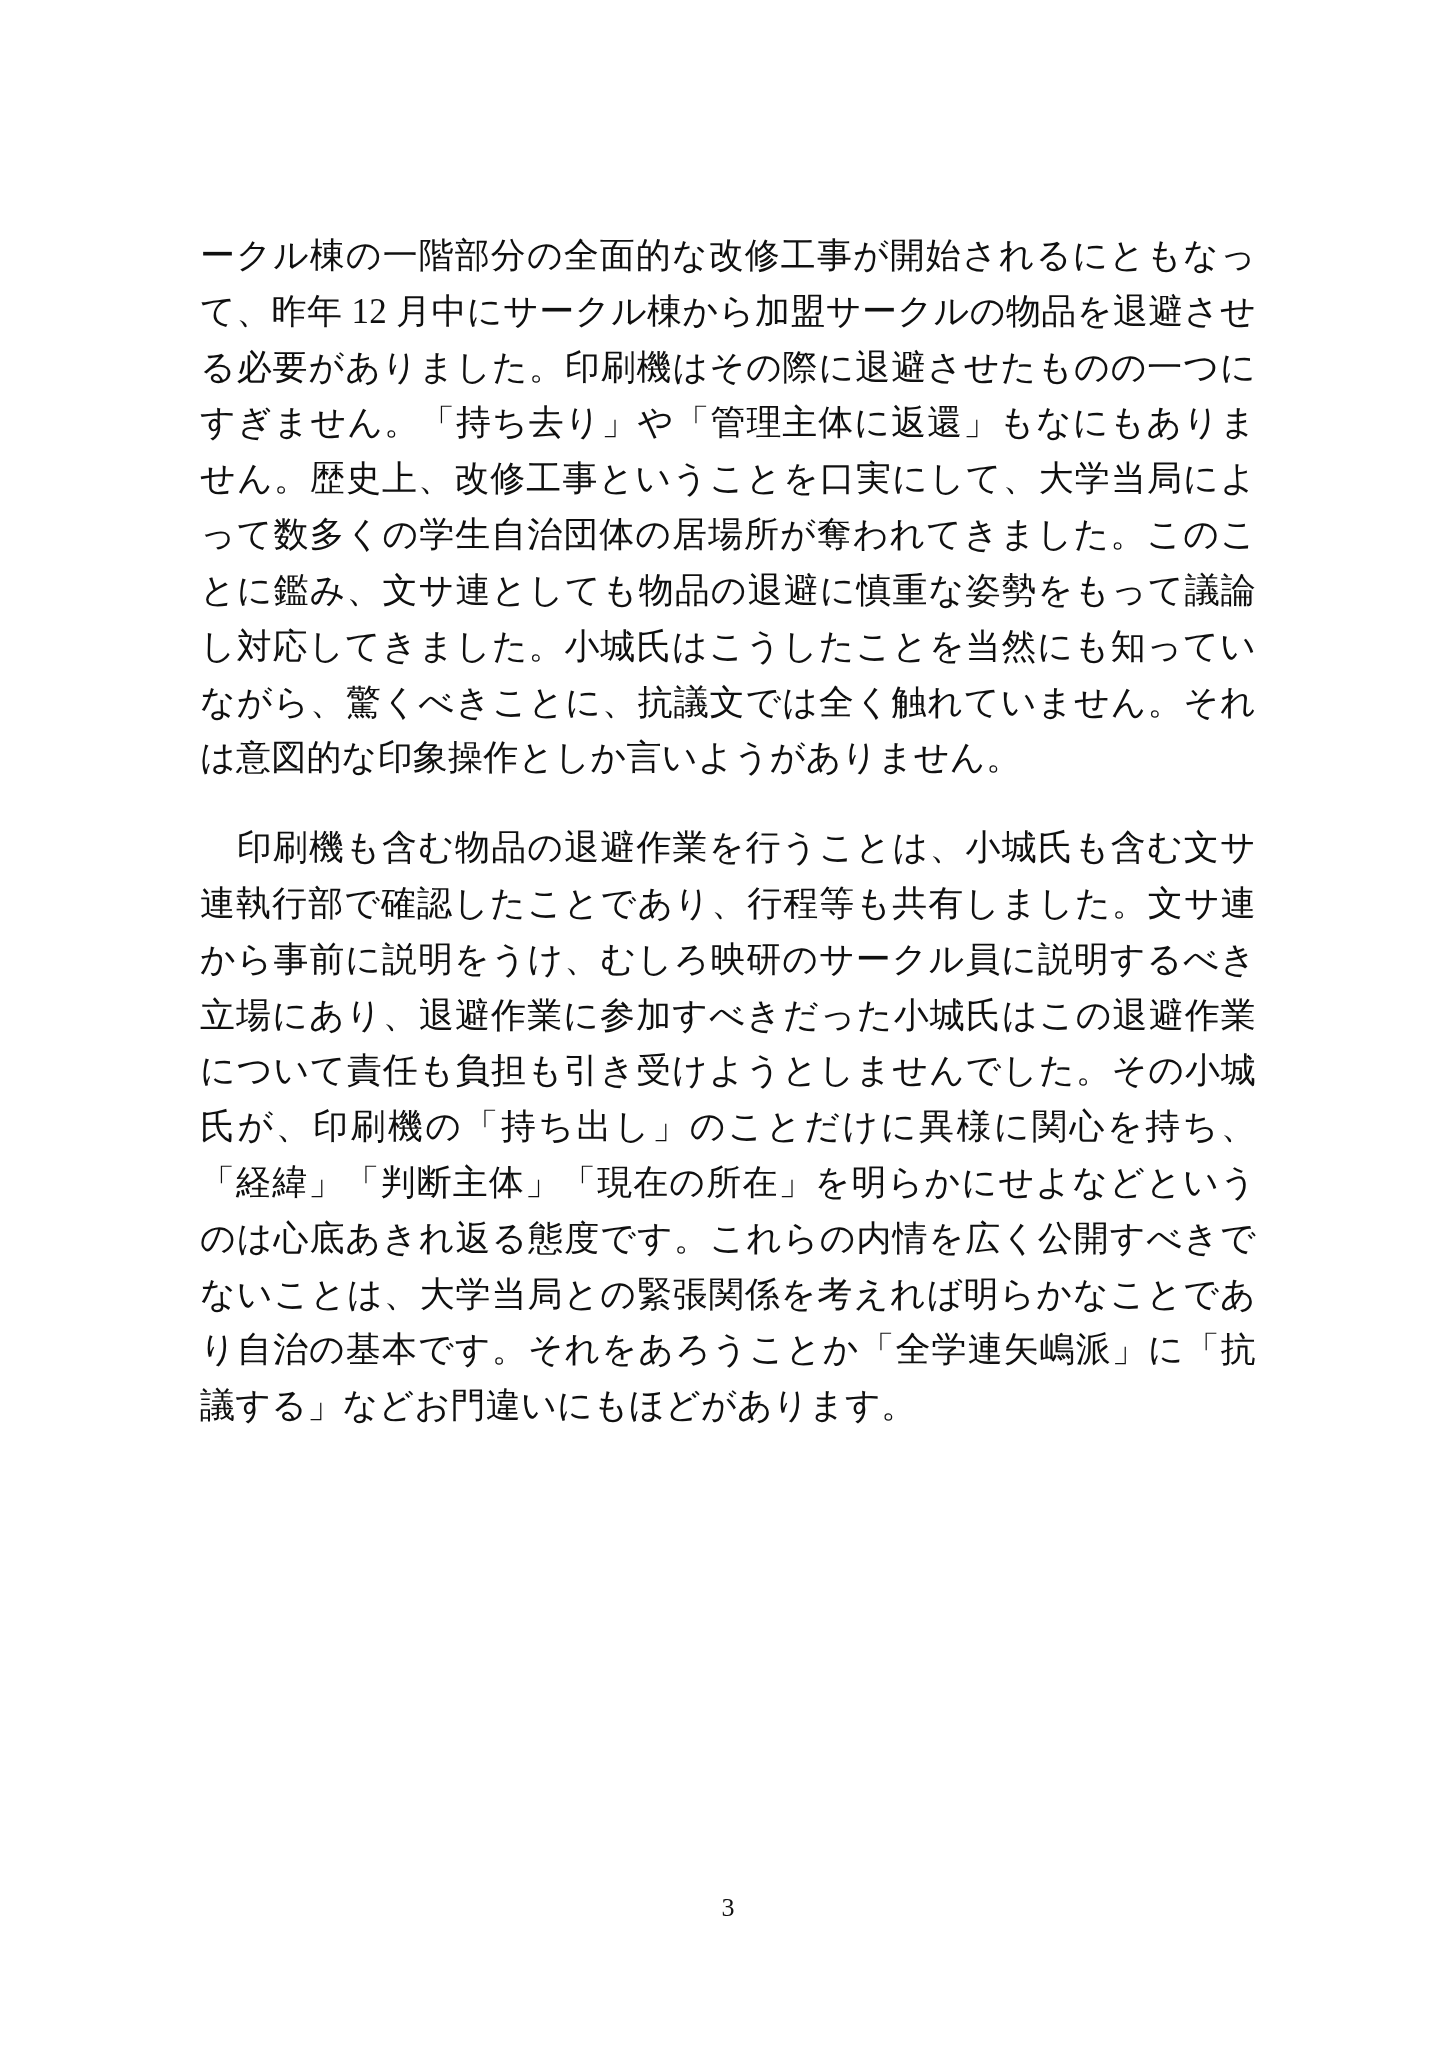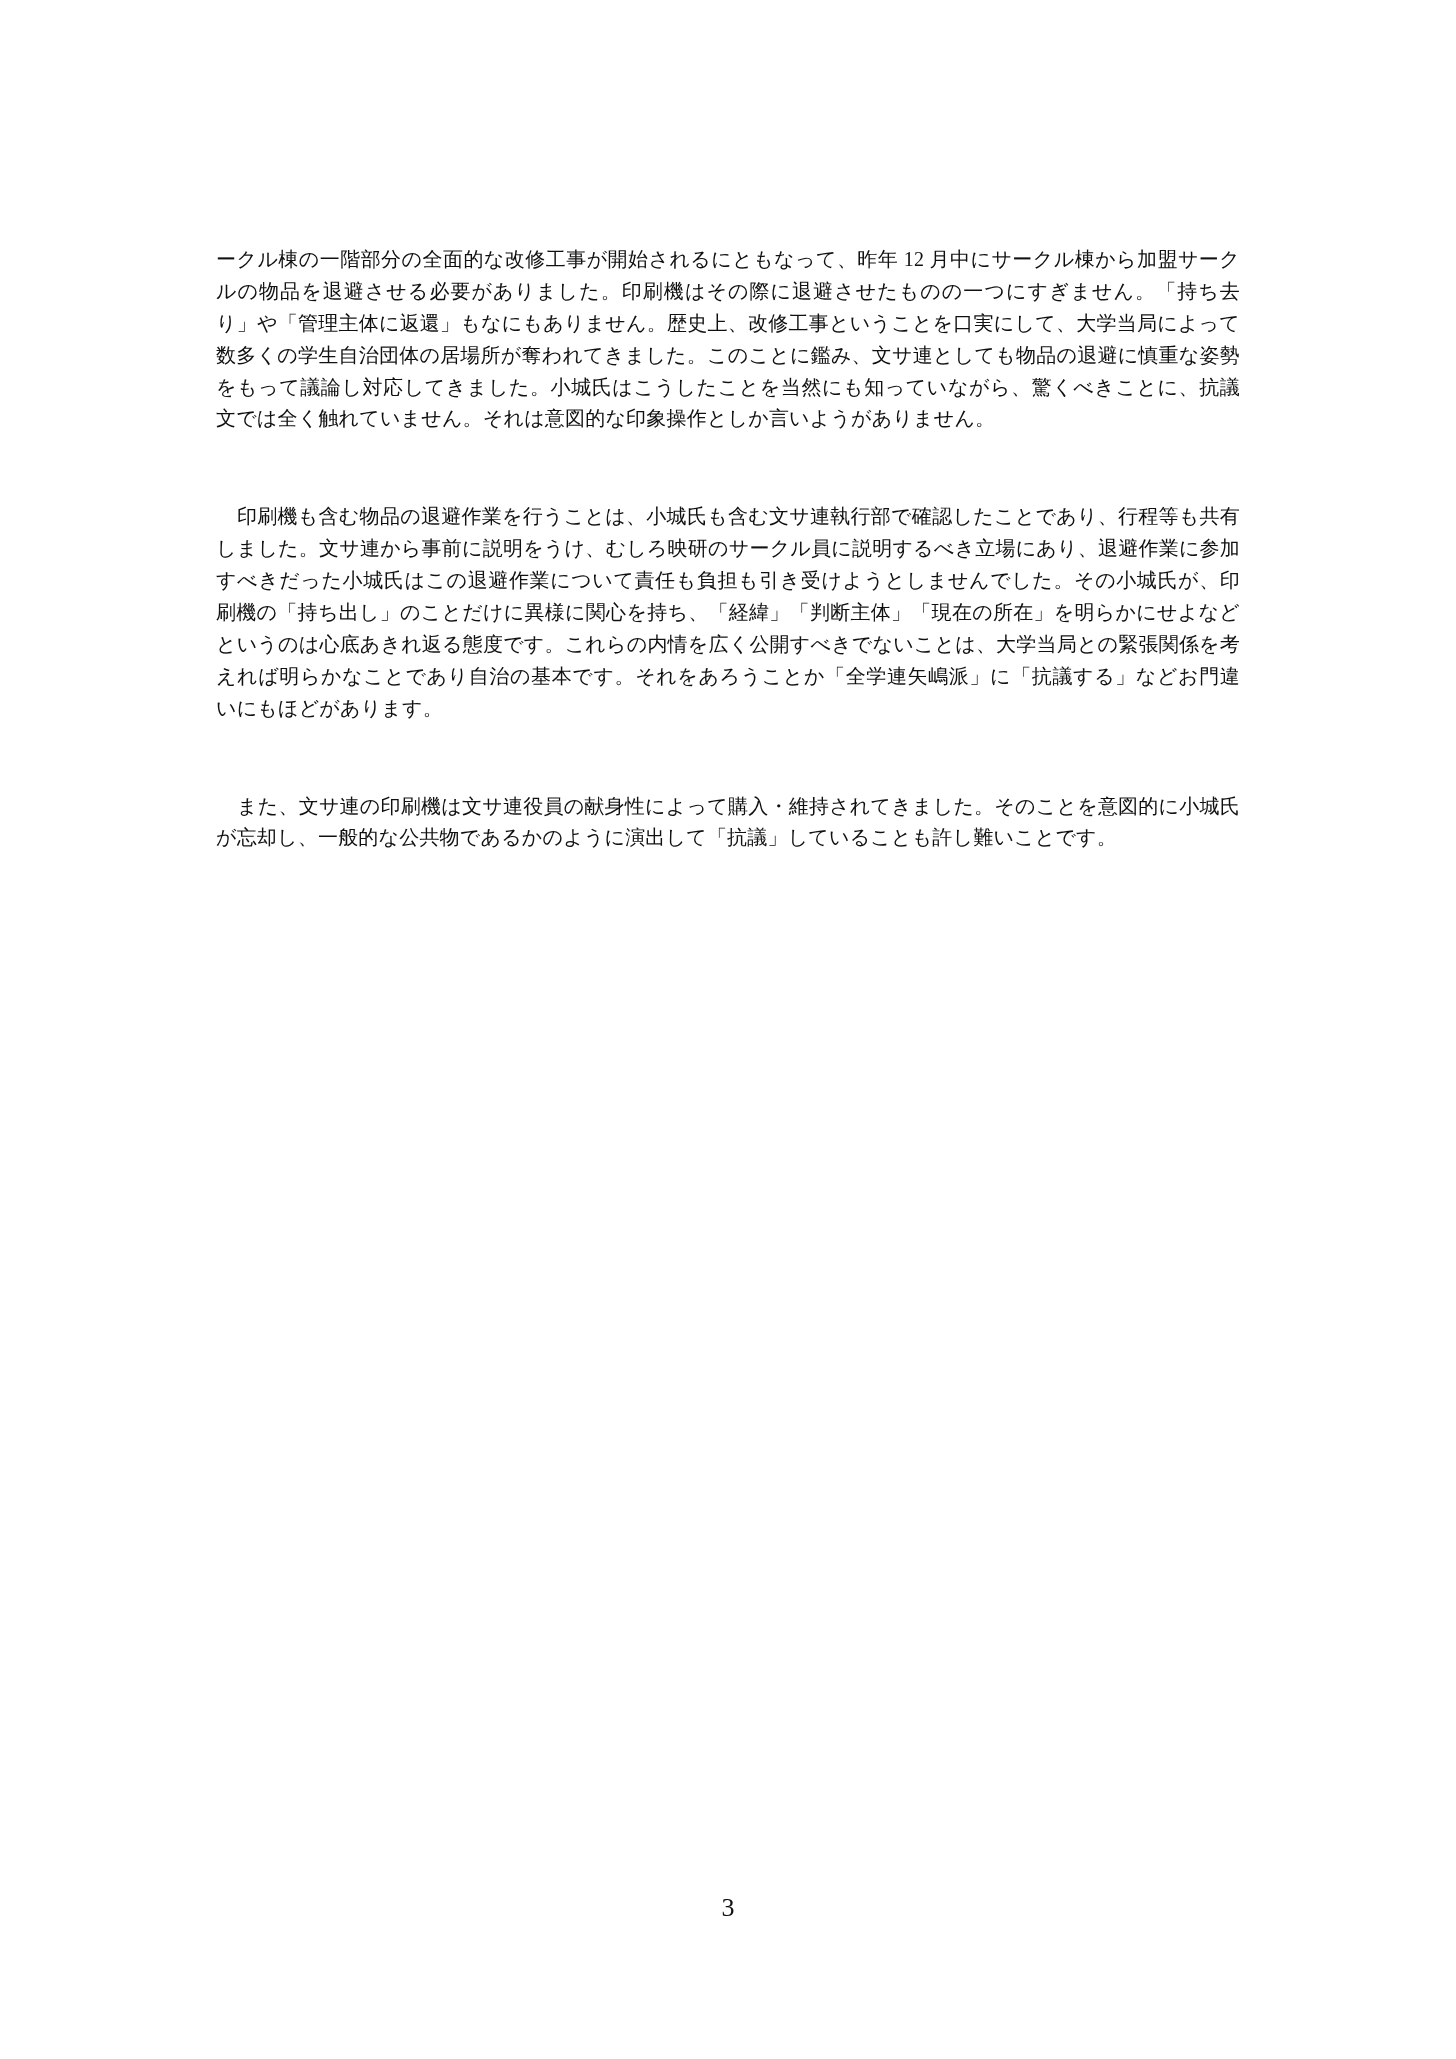--- a/index.html
+++ b/index.html
@@ -17,22 +17,22 @@
     font-family: "Liberation Serif", "DejaVu Serif", serif;
     color: #101010;
   }
   .body-area {
     position: absolute;
     left: 200px;
     top: 228px;
     width: 1056px;
   }
   p.para {
-    margin: 16px;
-    font-size: 20px;
+    margin: 0;
+    font-size: 35px;
     line-height: 1.595;
     text-align: justify;
     text-justify: inter-character;
     letter-spacing: 0.2px;
     word-break: break-all;
   }
   
   p.cont { text-indent: 0; }
   
   p.indent { text-indent: 1.05em; }
@@ -62,21 +62,20 @@
 
     <div class="gap-large"></div>
 
 
     <div class="gap-none"></div>
 
     <p class="para indent">印刷機も含む物品の退避作業を行うことは、小城氏も含む文サ連執行部で確認したことであり、行程等も共有しました。文サ連から事前に説明をうけ、むしろ映研のサークル員に説明するべき立場にあり、退避作業に参加すべきだった小城氏はこの退避作業について責任も負担も引き受けようとしませんでした。その小城氏が、印刷機の「持ち出し」のことだけに異様に関心を持ち、「経緯」「判断主体」「現在の所在」を明らかにせよなどというのは心底あきれ返る態度です。これらの内情を広く公開すべきでないことは、大学当局との緊張関係を考えれば明らかなことであり自治の基本です。それをあろうことか「全学連矢嶋派」に「抗議する」などお門違いにもほどがあります。</p>
 
     <div class="gap-large"></div>
 
-    <p class="para indent">また、文サ連の印刷機は文サ連役員の献身性によって購入・維持されてきました。そのことを意図的に小城氏が忘却し、一般的な公共物であるかのように演出して「抗議」していることも許し難いことです。</p>
 
     <div class="gap-none"></div>
 
 
   </div>
 
   <div class="page-number">3</div>
 
 </div>
 

